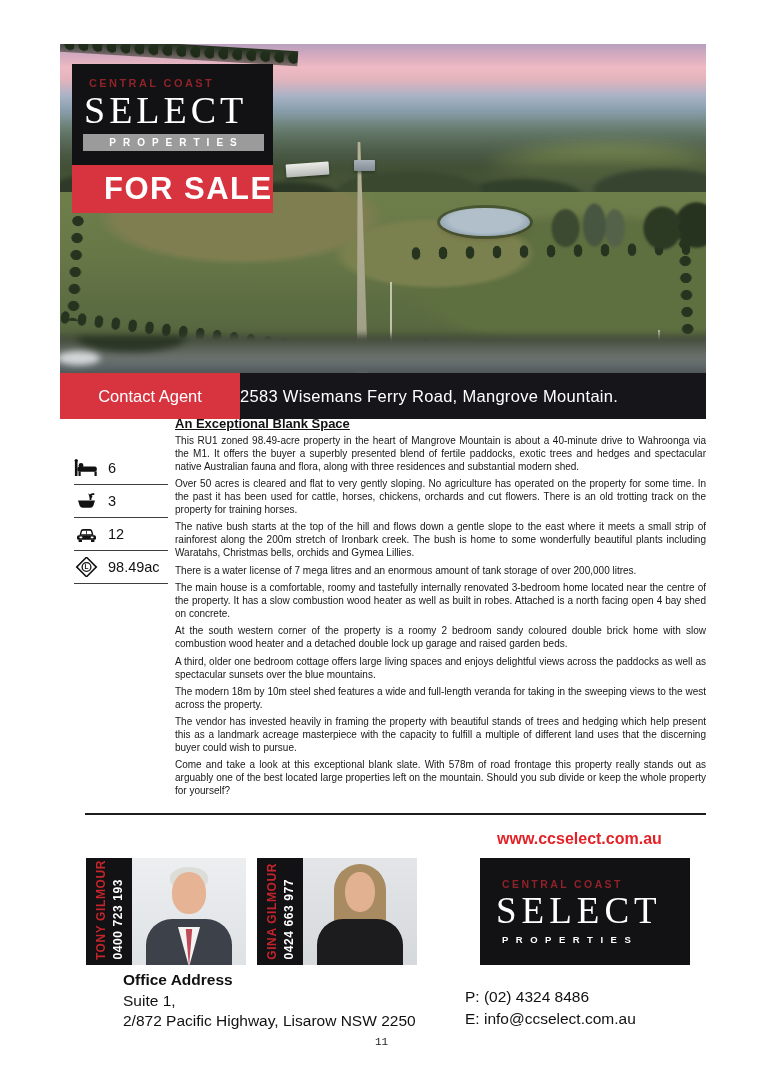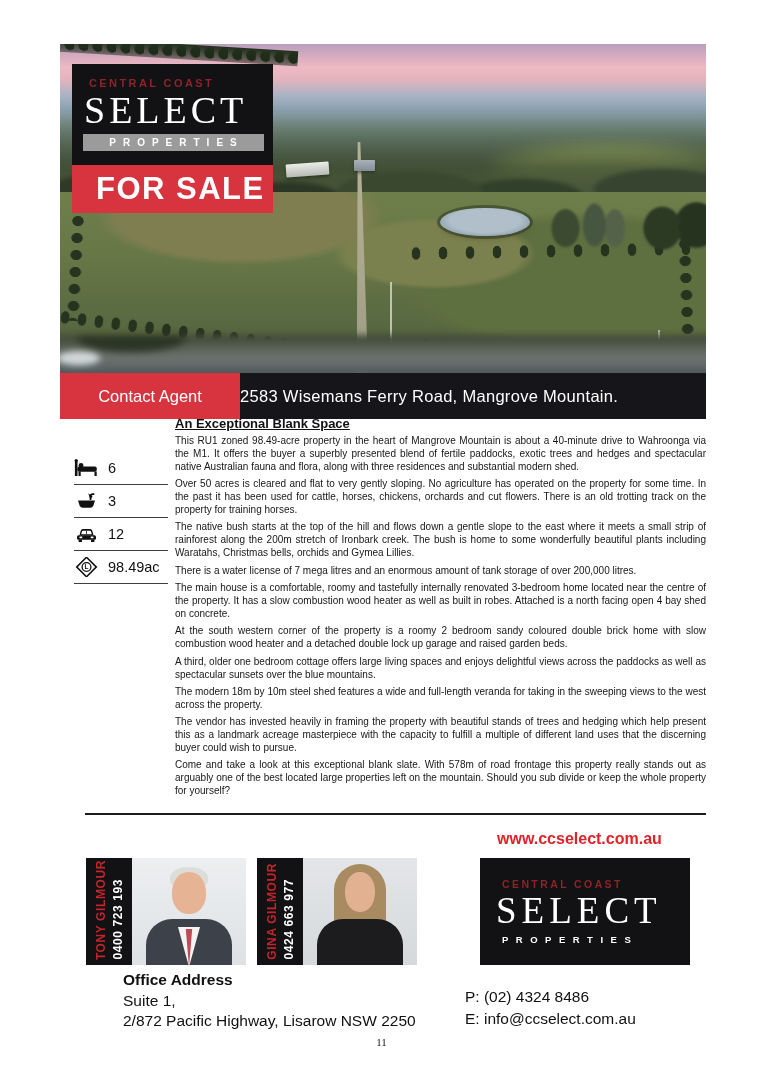--- a/index.html
+++ b/index.html
@@ -64,21 +64,21 @@
     linear-gradient(180deg,#3d4533 0%,#5a6257 32%,#6d7472 58%,#575f61 82%,#4a5254 100%);}
 
   
   .logo-box{position:absolute;left:12px;top:20px;width:201px;height:101px;background:#121114;}
   .brand-region{color:#8e2329;font-weight:bold;font-size:11px;letter-spacing:2.4px;margin:13px 0 0 17px;}
   .brand-name{color:#ffffff;font-family:"Liberation Serif",serif;font-size:38px;letter-spacing:4px;
     margin:2px 0 0 12px;line-height:1.05;}
   .brand-sub{background:#9b9b9b;color:#ffffff;font-weight:bold;font-size:10px;letter-spacing:7px;
     margin:3px 9px 0 11px;padding:3px 0 3px 6px;text-align:center;}
   .for-sale{position:absolute;left:12px;top:121px;width:201px;height:48px;background:#d7343f;
-    color:#fff;font-weight:bold;font-size:31px;letter-spacing:1.5px;display:flex;align-items:center;padding-left:24px;box-sizing:border-box;}
+    color:#fff;font-weight:bold;font-size:31px;letter-spacing:1.5px;display:flex;align-items:center;padding-left:32px;box-sizing:border-box;}
 
   
   .contact-bar{position:absolute;left:60px;top:373px;width:646px;height:46px;background:#16151a;display:flex;}
   .contact-btn{width:180px;background:#d7343f;color:#fff;font-size:16.5px;display:flex;align-items:center;justify-content:center;cursor:pointer;}
   .bar-address{color:#fff;font-size:16.5px;display:flex;align-items:center;letter-spacing:.3px;}
 
   
   .features{position:absolute;left:74px;top:452px;width:94px;}
   .feat{display:flex;align-items:center;gap:9px;height:27px;border-bottom:1.6px solid #3e3e3e;padding:2px 0 3px;}
   .feat svg{flex:0 0 auto;}
@@ -111,21 +111,21 @@
   .gina .p-body{background:#1c1c1f;}
   .tony .p-shirt{position:absolute;left:50%;bottom:-2px;transform:translateX(-50%);width:22px;height:40px;background:#f4f4f2;clip-path:polygon(50% 100%,0 0,100% 0);}
   .tony .p-tie{position:absolute;left:50%;bottom:-2px;transform:translateX(-50%);width:8px;height:38px;background:#c04a55;clip-path:polygon(50% 100%,10% 0,90% 0);}
   .logo2{position:absolute;left:480px;top:858px;width:210px;height:107px;background:#121114;}
   .logo2 .brand-region{margin:20px 0 0 22px;font-size:10.5px;}
   .logo2 .brand-name{margin-left:16px;font-size:37px;letter-spacing:5px;}
   .logo2 .brand-sub2{color:#fff;font-weight:bold;font-size:9.5px;letter-spacing:7.5px;margin:3px 0 0 22px;}
   .office{position:absolute;left:123px;top:970px;font-size:15.5px;color:#111;line-height:20.5px;}
   .office .oh{font-weight:bold;}
   .pe{position:absolute;left:465px;top:986px;font-size:15.5px;color:#111;line-height:22px;}
-  .pagenum{position:absolute;left:0;right:0;top:1036px;text-align:center;font-family:Liberation Serif, serif;font-size:11px;color:#222;}
+  .pagenum{position:absolute;left:0;right:0;top:1036px;text-align:center;font-family:Liberation Mono, monospace;font-size:11px;color:#222;}
 </style>
 </head>
 <body>
 
 <div class="page">
 
   <div class="photo">
     <div class="ph-sky"></div>
     <div class="ph-hills"></div>
     <div class="ph-brightfield"></div>

